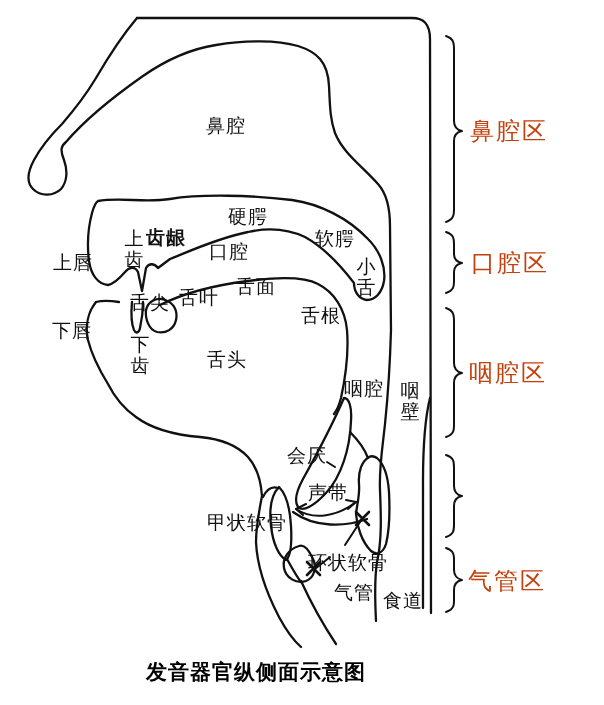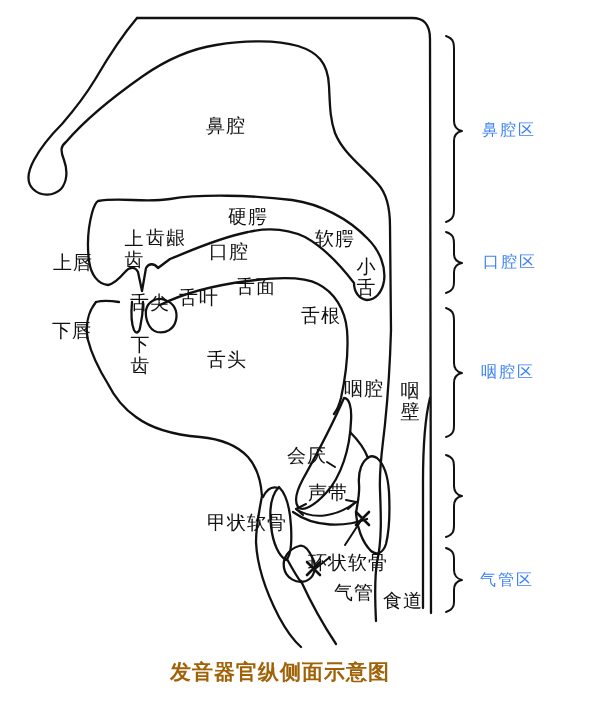--- a/index.html
+++ b/index.html
@@ -19,29 +19,29 @@
     color:#111;white-space:nowrap;letter-spacing:1px;
     font-family:"Liberation Serif","DejaVu Serif",serif;
   }
   .alabel.v{
     white-space:normal;width:21px;line-height:1.12;
     text-align:center;letter-spacing:0;
   }
   .rlabel{
     position:absolute;
     transform:translate(-50%,-50%);
-    font-size:16px;line-height:1;
-    color:#3b82f6;white-space:nowrap;letter-spacing:2px;
-    font-family:Liberation Mono, monospace;
+    font-size:24px;line-height:1;
+    color:#c2410c;white-space:nowrap;letter-spacing:2px;
+    font-family:Liberation Serif, serif;
   }
   .caption{
-    position:absolute;left:280px;top:672px;
+    position:absolute;left:256px;top:672px;
     transform:translate(-50%,-50%);
     font-family:"DejaVu Sans","Liberation Sans",sans-serif;
-    font-weight:bold;font-size:21px;color:#a16207;
+    font-weight:bold;font-size:21px;color:#000000;
     white-space:nowrap;letter-spacing:1px;
   }
 </style>
 </head>
 <body>
 
 <div class="stage">
 
   <svg width="604" height="705" viewBox="0 0 604 705">
     <g fill="none" stroke="#111111" stroke-width="2.3" stroke-linecap="round" stroke-linejoin="round">
@@ -135,21 +135,21 @@
            C457,497 454,500 454,506 L454,521 C454,529 455,534 446,537"></path>
       <path d="M446,548 C455,551 454,556 454,563 L454,570 C454,575 457,579 462,580
            C457,581 454,584 454,590 L454,597 C454,604 455,609 446,612"></path>
     </g>
   </svg>
 
   <div id="label-layer">
       <div class="alabel" style="left: 226px; top: 125px;">鼻腔</div>
       <div class="alabel" style="left: 248px; top: 216px;">硬腭</div>
       <div class="alabel v" style="left: 134px; top: 249px;">上齿</div>
-      <div class="alabel" style="left: 166px; top: 237px;">齿龈</div>
+      <div class="alabel" style="left: 166px; top: 237px; font-weight: bold;">齿龈</div>
       <div class="alabel" style="left: 229px; top: 251px;">口腔</div>
       <div class="alabel" style="left: 335px; top: 238px;">软腭</div>
       <div class="alabel v" style="left: 366px; top: 277px;">小舌</div>
       <div class="alabel" style="left: 73px; top: 262px;">上唇</div>
       <div class="alabel" style="left: 150px; top: 302px;">舌尖</div>
       <div class="alabel" style="left: 199px; top: 297px;">舌叶</div>
       <div class="alabel" style="left: 256px; top: 286px;">舌面</div>
       <div class="alabel" style="left: 321px; top: 315px;">舌根</div>
       <div class="alabel" style="left: 72px; top: 330px;">下唇</div>
       <div class="alabel v" style="left: 140px; top: 355px;">下齿</div>

